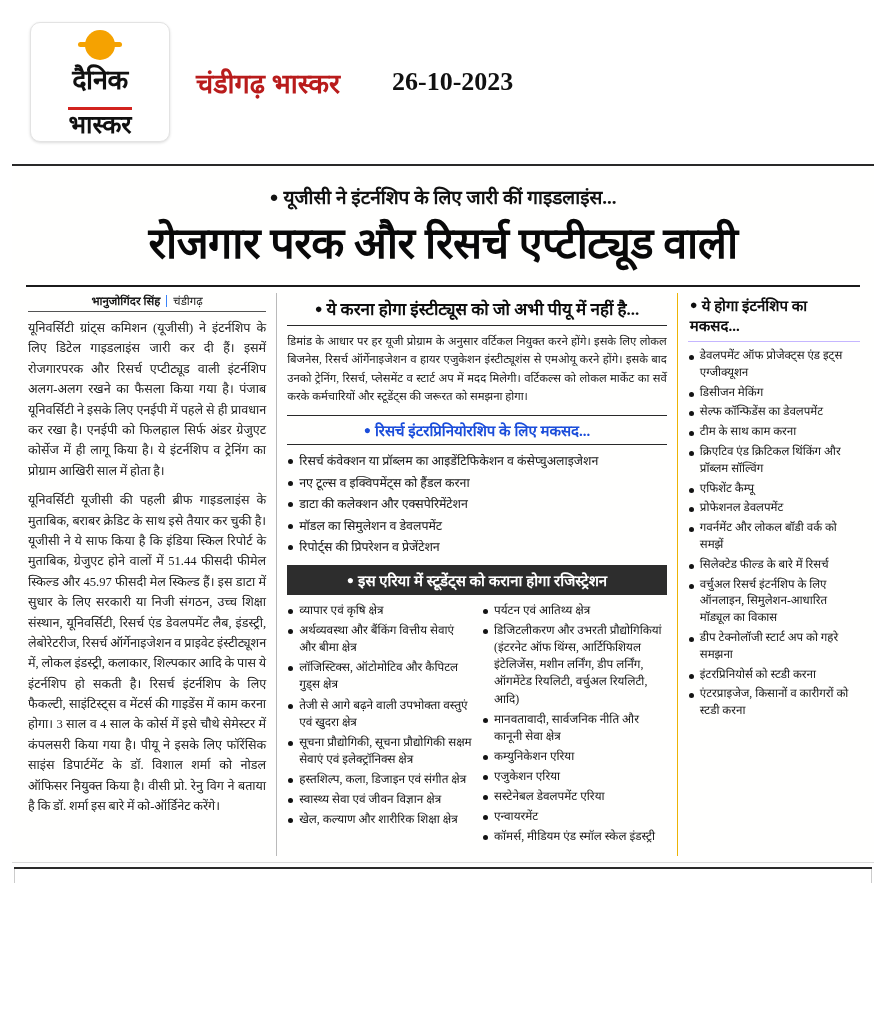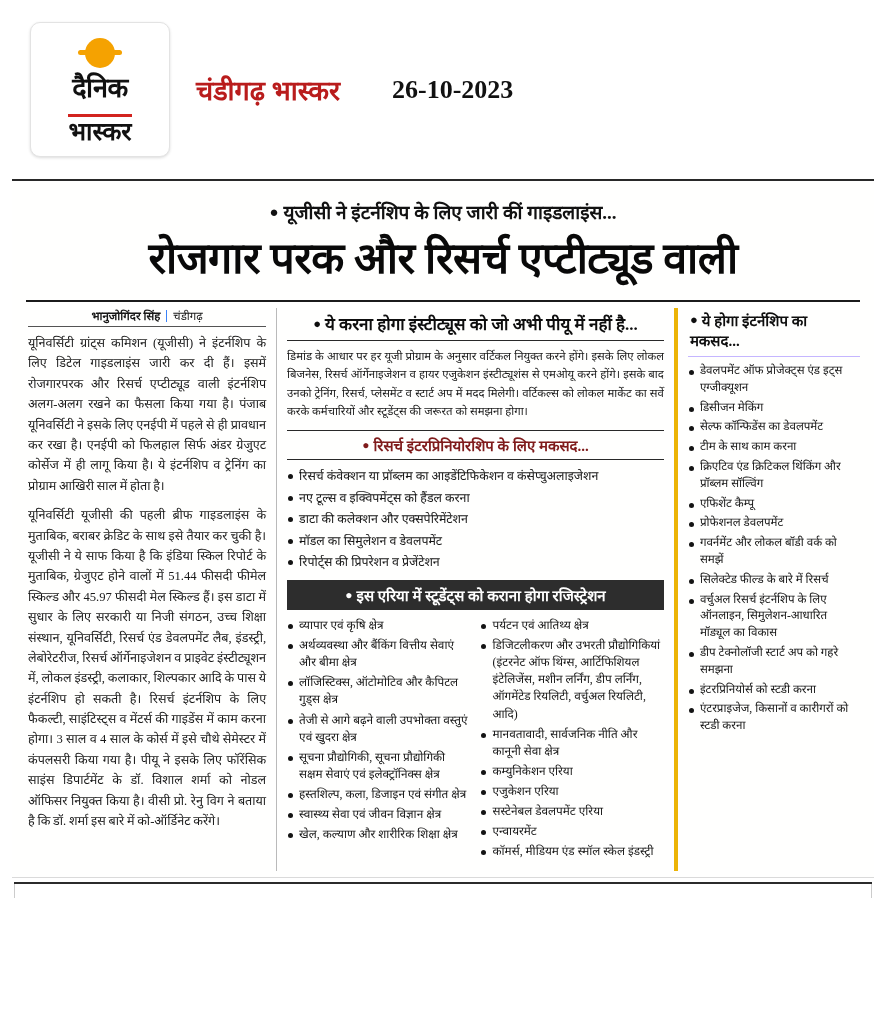--- a/index.html
+++ b/index.html
@@ -18,21 +18,21 @@
 
   
   .masthead {
     display: flex;
     align-items: center;
     padding: 22px 0 16px 30px;
     gap: 26px;
   }
   .logo-box {
     width: 140px;
-    height: 135px;
+    height: 120px;
     background: #ffffff;
     border: 1px solid #e3e3e3;
     border-radius: 10px;
     box-shadow: 0 1px 3px rgba(0,0,0,0.14);
     display: flex;
     flex-direction: column;
     align-items: center;
     justify-content: center;
     padding-top: 4px;
   }
@@ -126,21 +126,21 @@
   
   .body-cols {
     display: flex;
     gap: 0;
     padding-top: 6px;
   }
   .col {
     padding: 0 10px;
   }
   .col-1 { width: 262px; border-right: 1px solid #b9b9b9; padding-left: 2px;}
-  .col-2 { width: 418px; border-right: 4px solid #eab308; }
+  .col-2 { width: 418px; border-right: 1px solid #eab308; }
   .col-3 { width: 190px; padding-right: 0; }
 
   .byline {
     text-align: center;
     font-family: "Liberation Serif", serif;
     font-size: 11.5px;
     font-weight: bold;
     color: #1a1a1a;
     border-bottom: 1px solid #555;
     padding-bottom: 3px;
@@ -181,21 +181,21 @@
     line-height: 1.6;
     color: #1b1b1b;
     text-align: justify;
     margin: 0 0 10px 0;
   }
 
   .sub-head {
     font-family: "Liberation Serif", serif;
     font-weight: bold;
     font-size: 15px;
-    color: #7f1d1d;
+    color: #1d4ed8;
     text-align: center;
     border-top: 1px solid #2b2b2b;
     border-bottom: 1px solid #2b2b2b;
     padding: 4px 2px;
     margin: 2px 0 7px 0;
   }
   .sub-head.dark {
     background: #2f2f2f;
     color: #ffffff;
     border: none;

